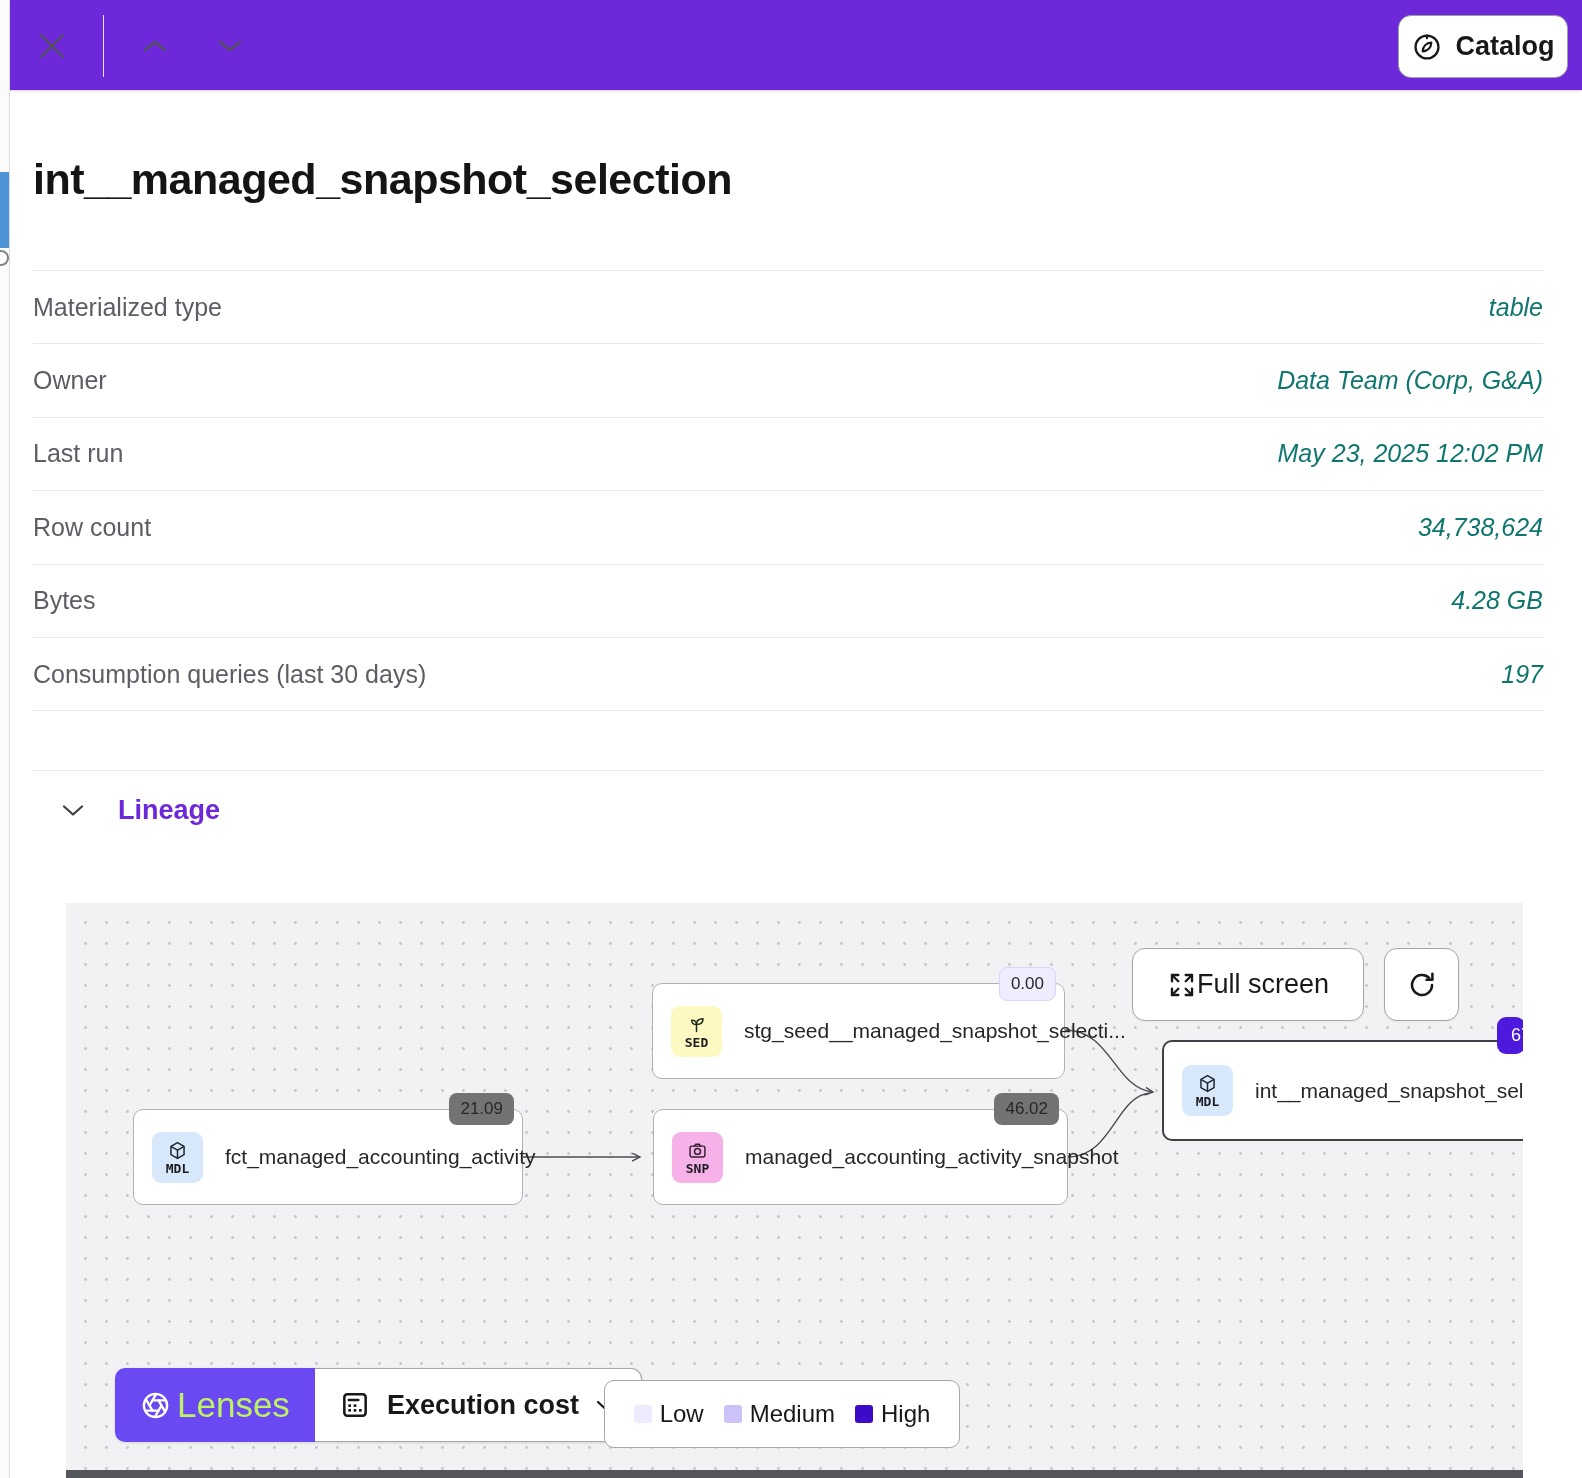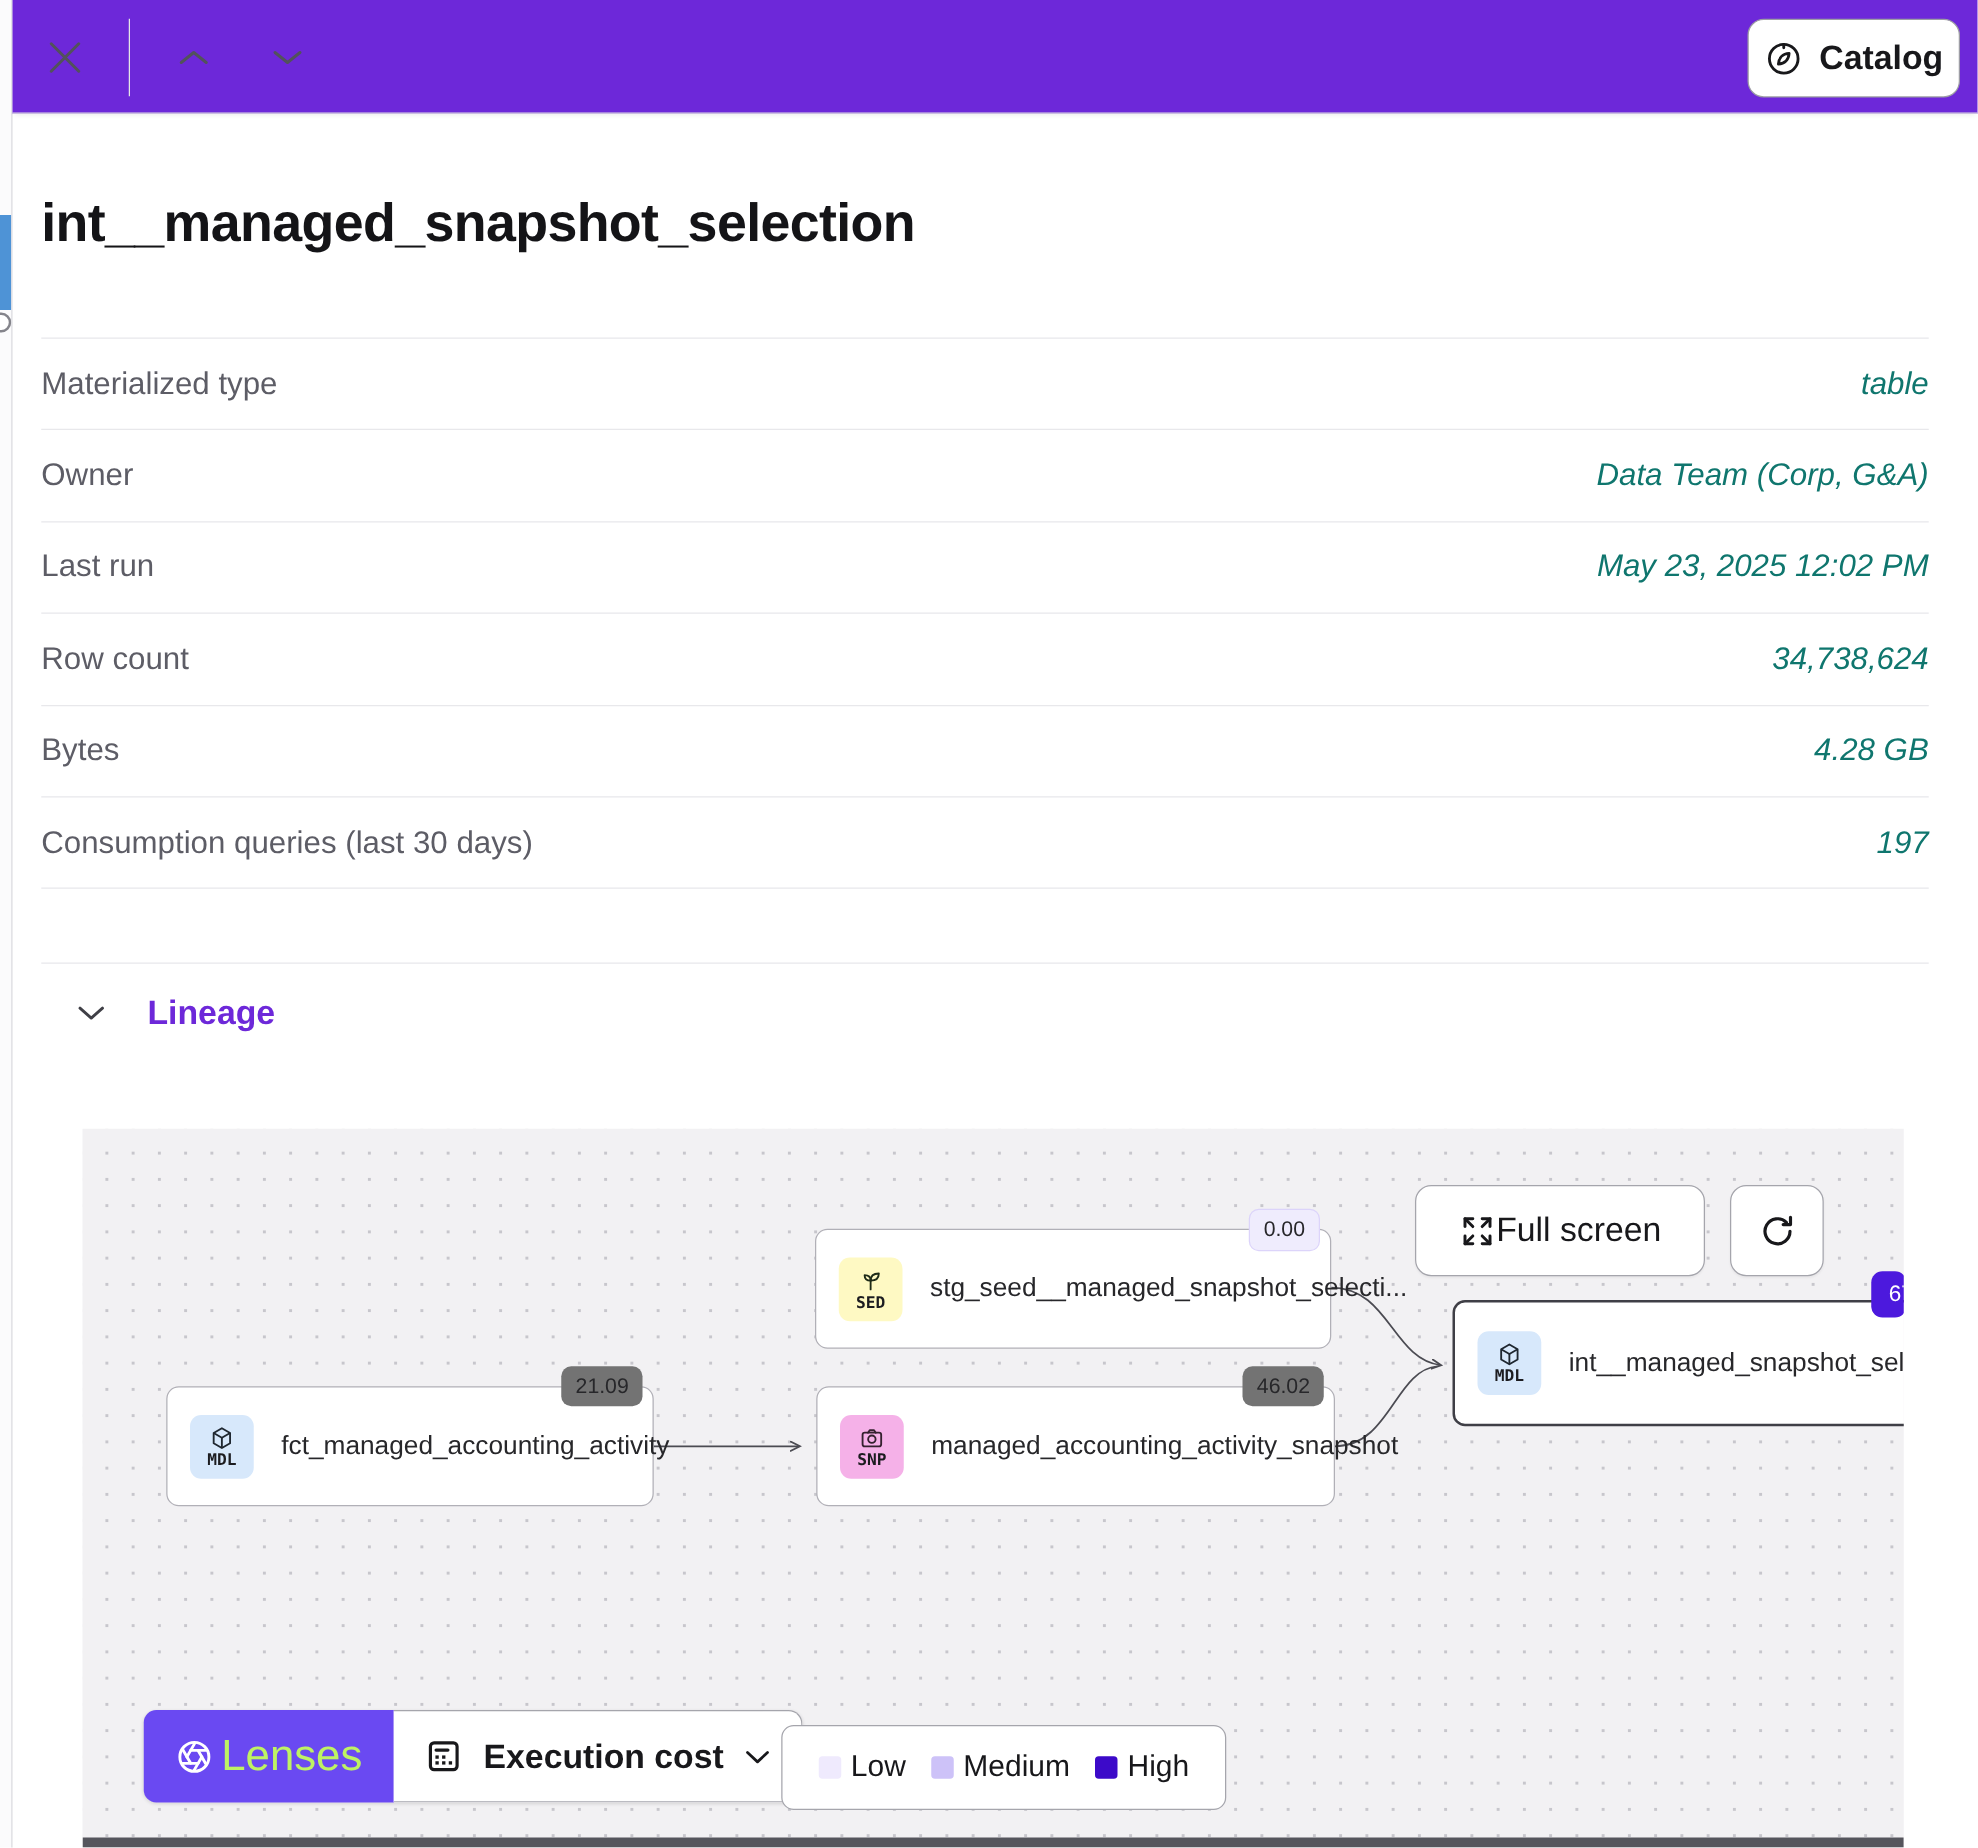--- a/index.html
+++ b/index.html
@@ -69,21 +69,21 @@
     border:1.5px solid #a5a5ac;border-radius:13px;display:flex;align-items:center;justify-content:center;
     cursor:pointer;box-shadow:0 1px 2px rgba(0,0,0,.05);}
   
   .lenses-bar{position:absolute;left:49px;top:465px;height:74px;display:flex;border-radius:11px;
     box-shadow:0 1px 3px rgba(0,0,0,.12);}
   .lenses-seg{background:#6a49f2;color:#bef264;display:flex;align-items:center;gap:6px;padding:0 25px;
     border-radius:10px 0 0 10px;font-size:35px;cursor:pointer;}
   .lens-select{background:#fff;border:1.5px solid #a5a5ac;border-left:none;border-radius:0 11px 11px 0;
     display:flex;align-items:center;gap:16px;padding:0 24px;font-size:27px;font-weight:700;color:#18181b;cursor:pointer;}
   
-  .legend{position:absolute;left:559px;top:477px;width:354px;height:66px;background:#fff;
+  .legend{position:absolute;left:538px;top:477px;width:354px;height:66px;background:#fff;
     border:1.5px solid #a5a5ac;border-radius:10px;display:flex;align-items:center;justify-content:center;gap:20px;}
   .legend-item{display:flex;align-items:center;gap:8px;}
   .legend-swatch{width:18px;height:18px;border-radius:3px;}
   .sw-low{background:#efeafd;}
   .sw-medium{background:#cdc2f8;}
   .sw-high{background:#3c0ac9;}
   .legend-label{font-size:24px;color:#18181b;}
   .canvas-bottom-strip{position:absolute;left:0;top:567px;width:1457px;height:8px;background:#55555c;}
   svg{display:block;}
 </style>

